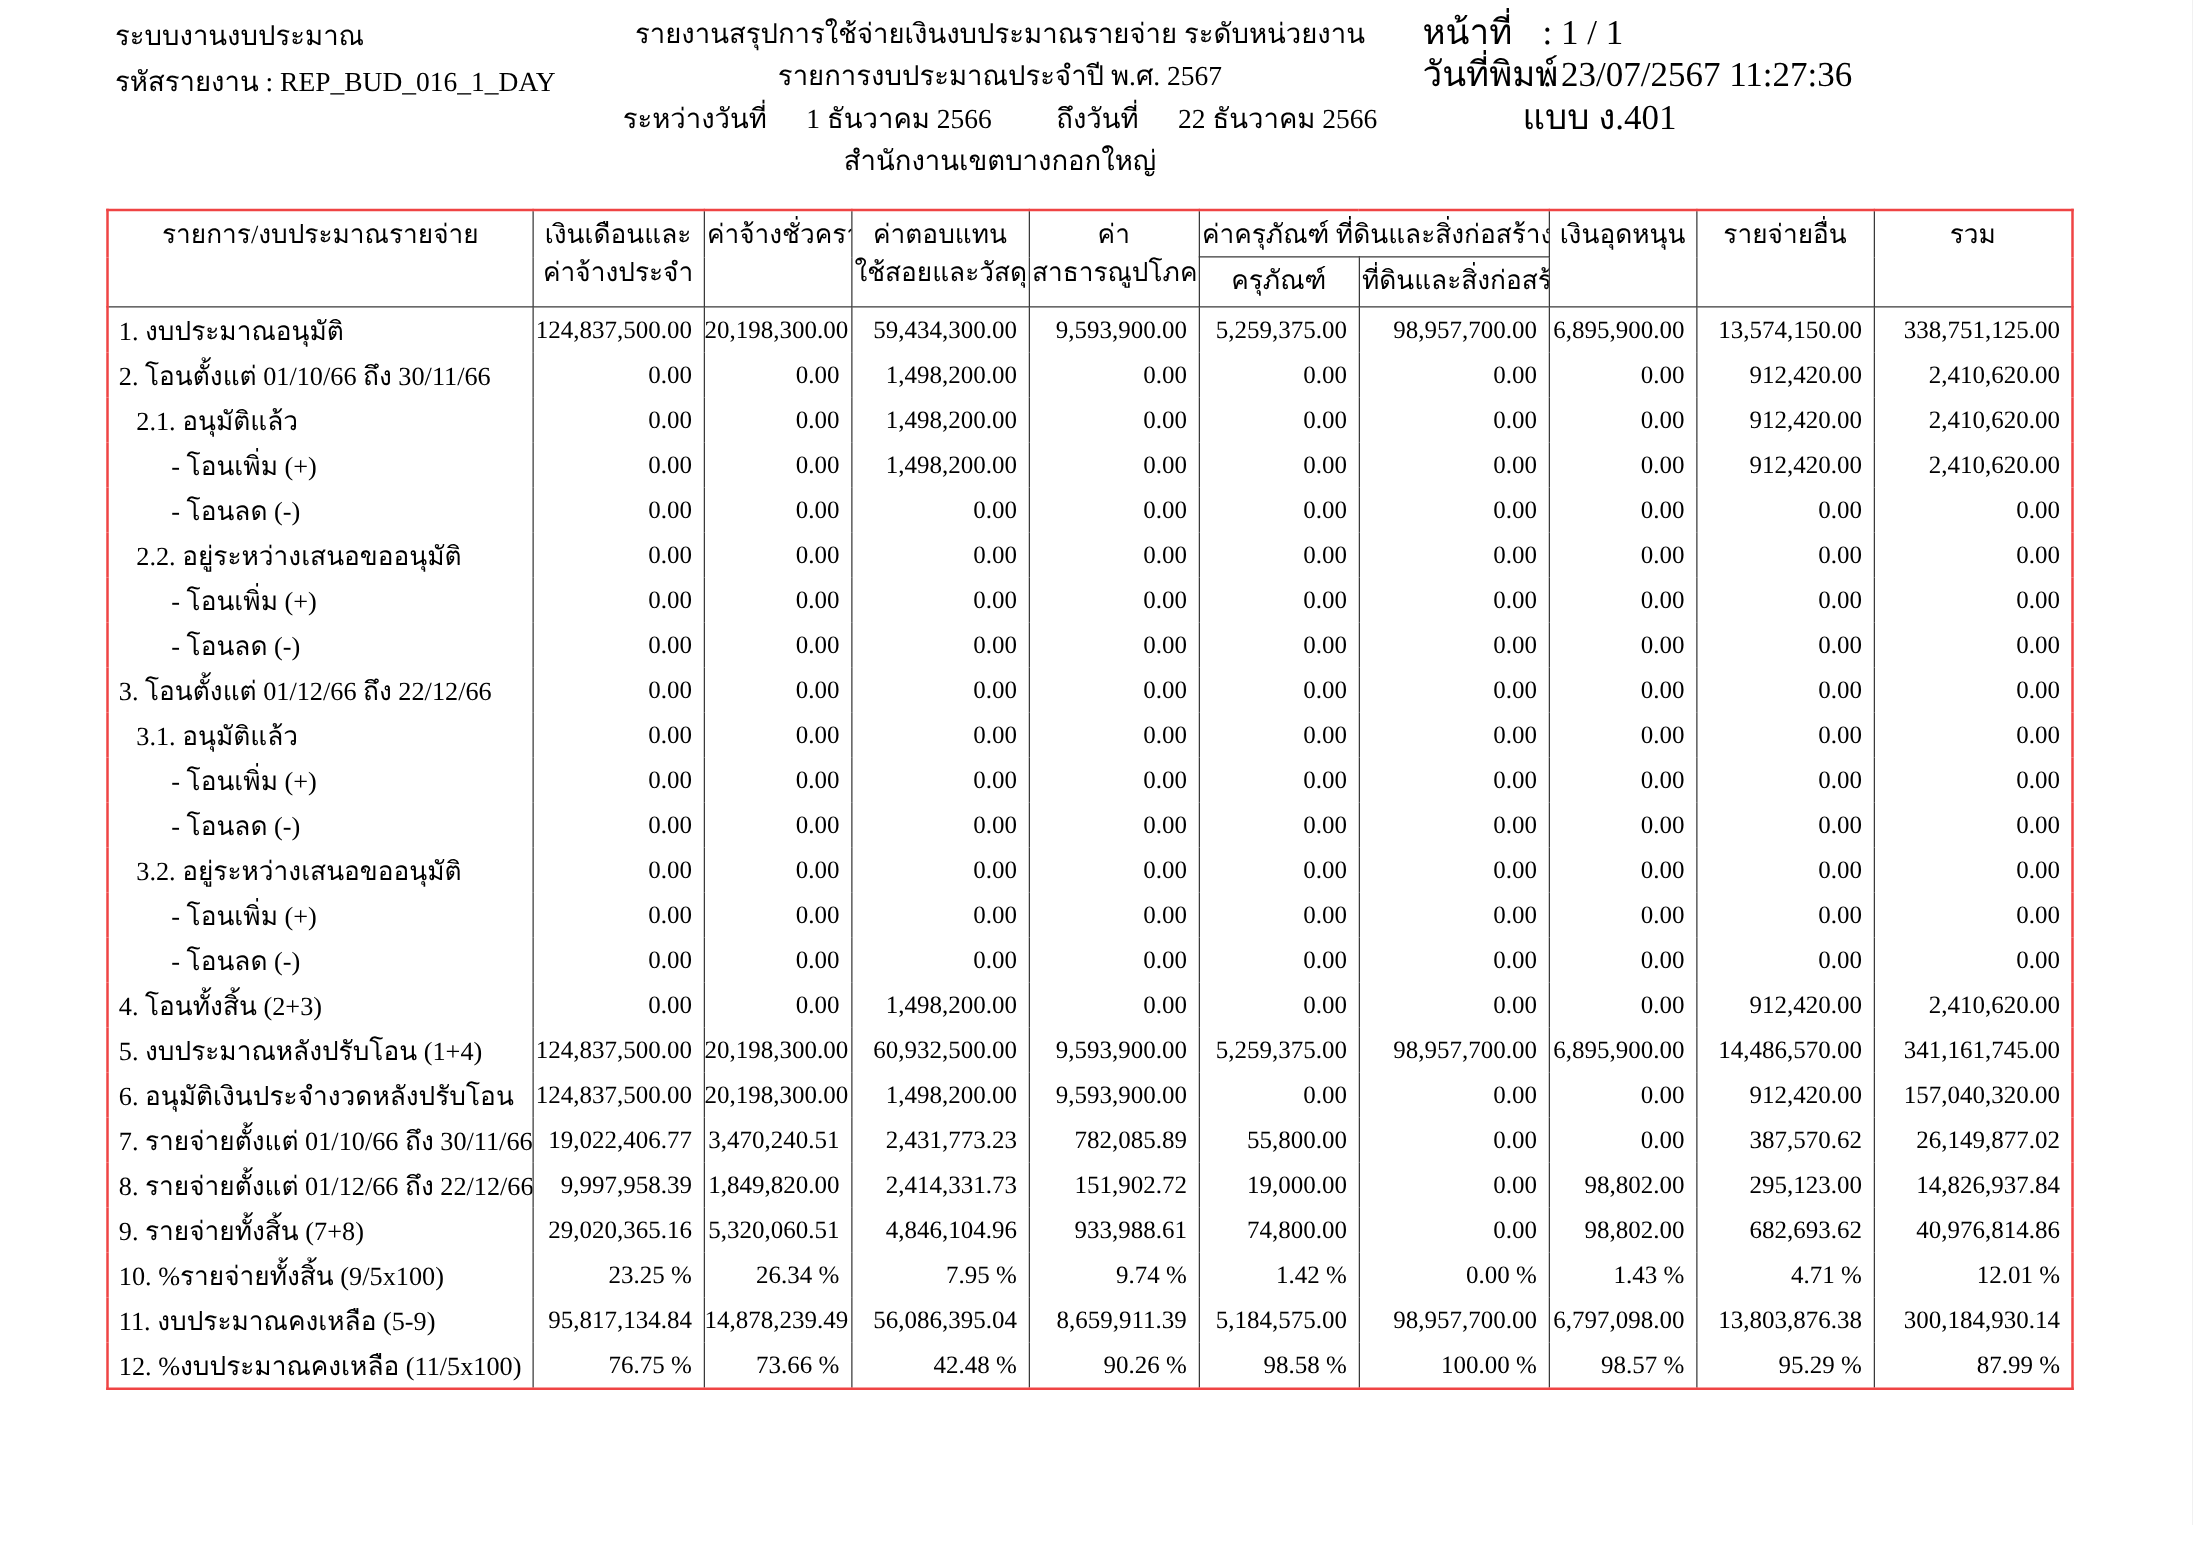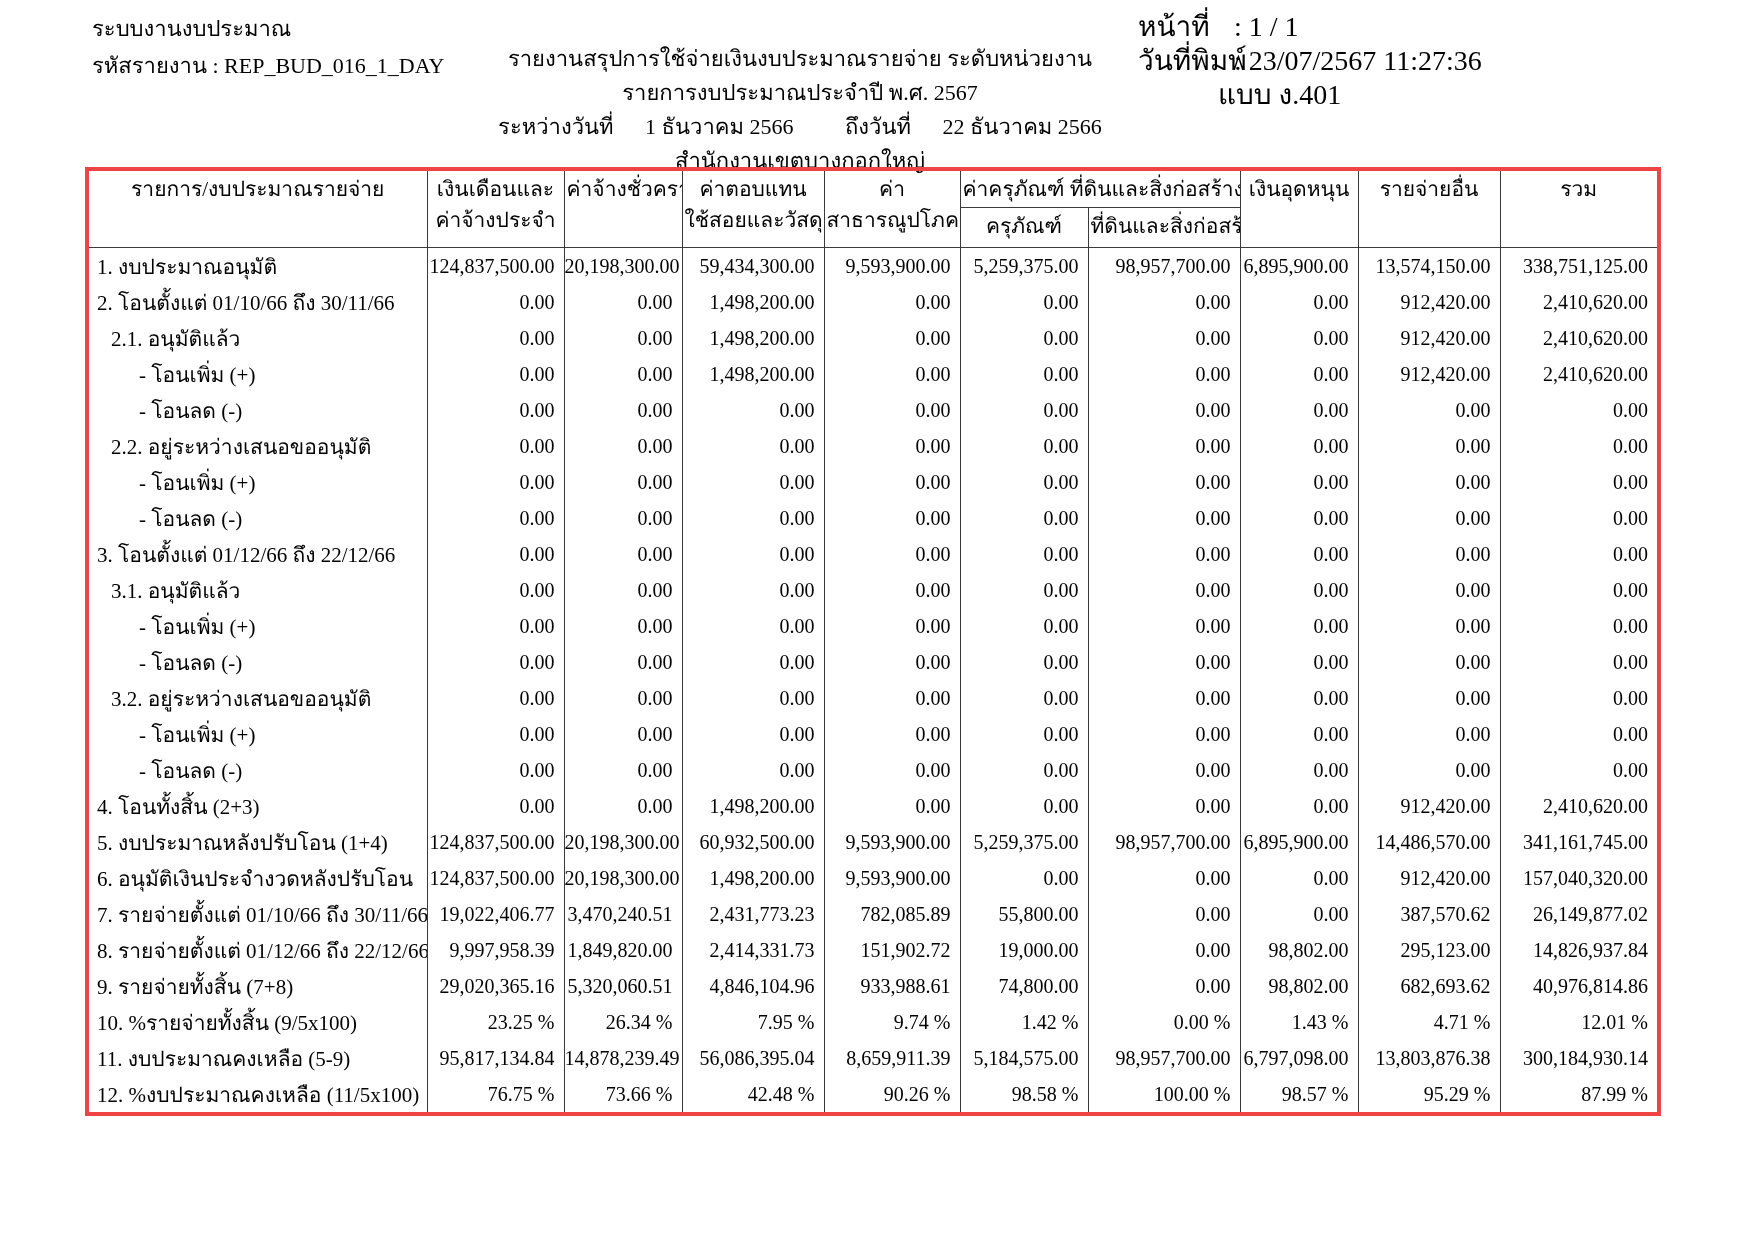--- a/index.html
+++ b/index.html
@@ -12,37 +12,37 @@
     color: #000000;
     overflow: hidden;
   }
   
   .header-left {
     position: absolute; left: 92px; top: 10px;
     font-size: 22px; line-height: 37px; white-space: nowrap;
   }
   .header-center {
     position: absolute; left: 460px; top: 10px; width: 680px;
-    text-align: center; font-size: 22px; line-height: 34px; white-space: nowrap; margin-top: 32px;
+    text-align: center; font-size: 22px; line-height: 34px; white-space: nowrap;
   }
   .header-right {
     position: absolute; left: 1138px; top: 10px;
     font-size: 28px; line-height: 34px; white-space: nowrap;
   }
   .hr-line { display: flex; }
   .hr-label { display: inline-block; width: 96px; }
   .form-code { margin-left: 80px; }
   .ml26 { margin-left: 26px; }
   .ml46 { margin-left: 46px; }
   
   table.budget-table {
     position: absolute; left: 85px; top: 167px;
     width: 1572px; table-layout: fixed;
     border-collapse: collapse;
-    border: 4px solid #ef4444;
+    border: 2px solid #ef4444;
   }
   .budget-table thead th {
     font-weight: normal;
     font-size: 21px;
     line-height: 31px;
     text-align: center;
     vertical-align: top;
     padding: 3px 2px 2px 2px;
     border: 1px solid #3a3a3a;
     white-space: nowrap;

